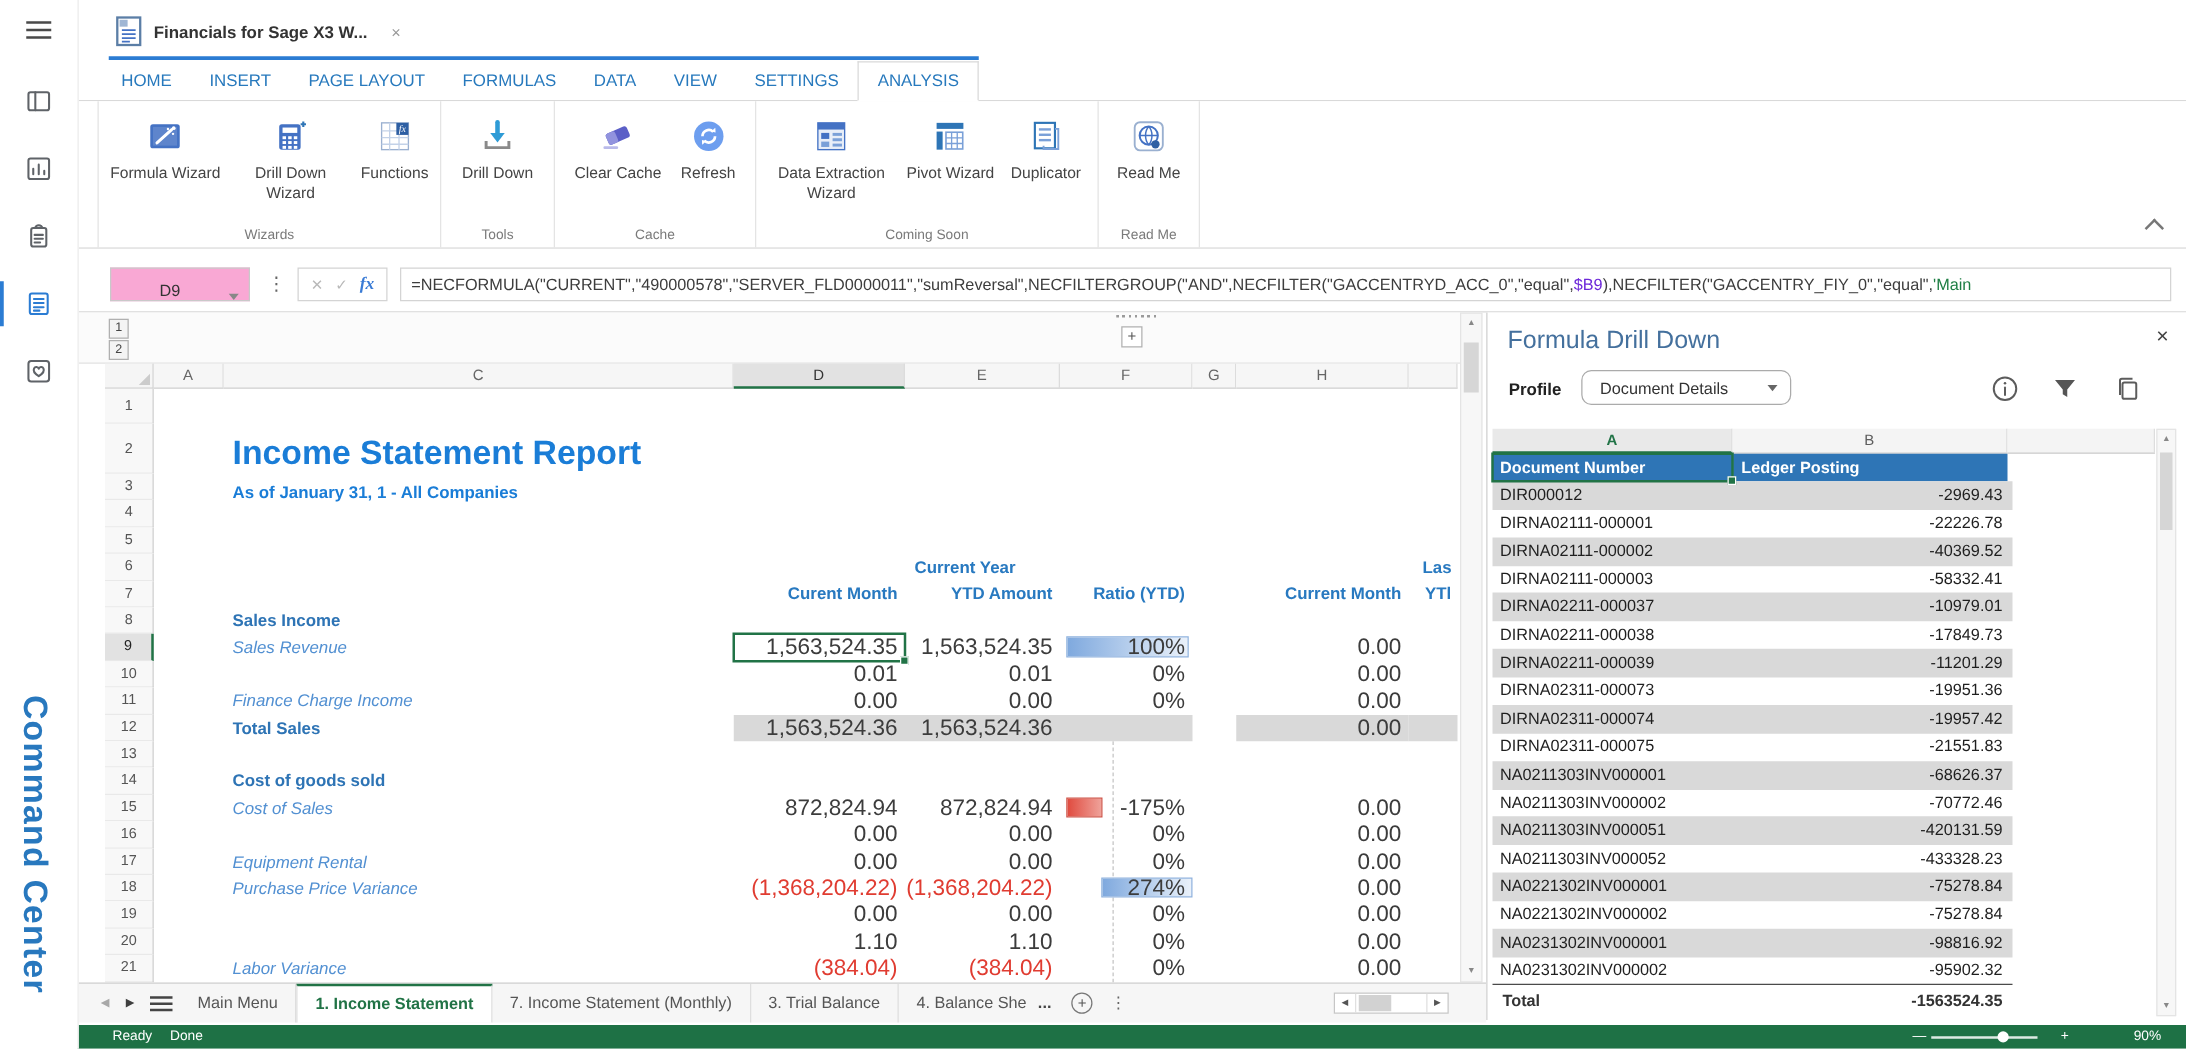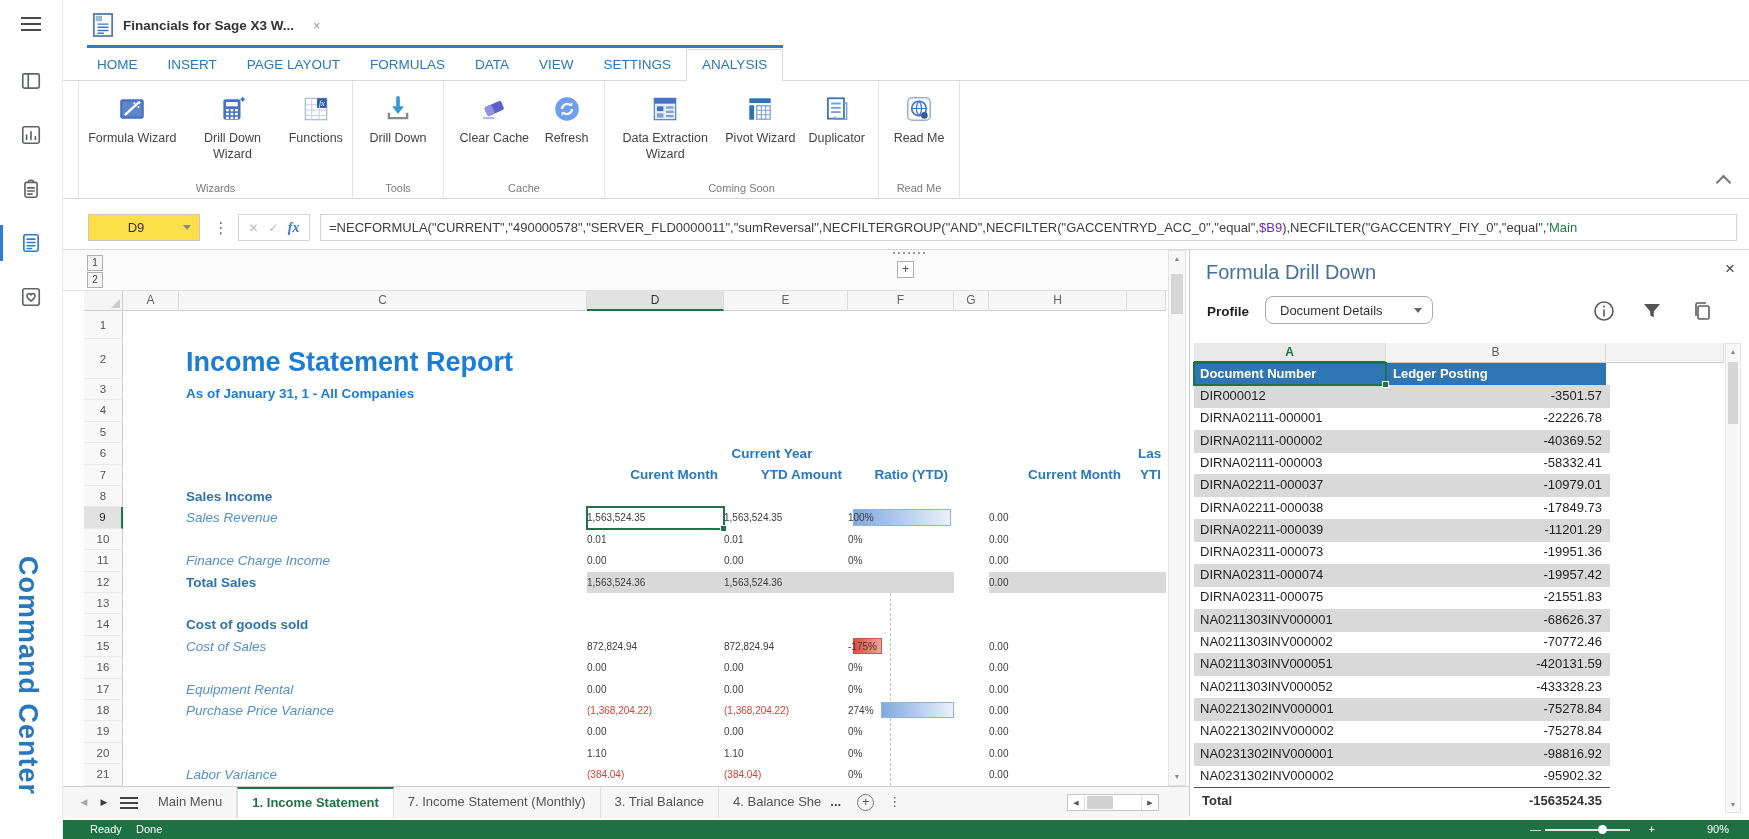--- a/index.html
+++ b/index.html
@@ -33,21 +33,21 @@
   .rgroup.first{border-left:1px solid #e4e4e4}
   .rgroup .btns{display:flex;justify-content:space-evenly;align-items:flex-start;padding-top:13px}
   .rbtn{display:flex;flex-direction:column;align-items:center;gap:6px;max-width:94px;cursor:pointer}
   .rbtn .ric{width:30px;height:30px}
   .rbtn .ric svg{width:30px;height:30px;display:block}
   .rbtn .rlabel{font-size:12.5px;color:#444;text-align:center;line-height:1.3}
   .rgroup .glabel{position:absolute;bottom:4px;left:0;right:0;text-align:center;font-size:11px;color:#7a7a7a}
   .collapse{position:absolute;right:20px;bottom:10px;width:9px;height:9px;border-top:2px solid #777;border-left:2px solid #777;transform:rotate(45deg);cursor:pointer}
   
   .fbar{position:absolute;left:62px;top:199px;right:0;height:51px;background:#fff;border-bottom:1px solid #d8d8d8;box-sizing:border-box}
-  .namebox{position:absolute;left:26px;top:15px;width:112px;height:27px;border:1px solid #c9c9c9;display:flex;align-items:center;box-sizing:border-box;background:#fde047}
+  .namebox{position:absolute;left:26px;top:15px;width:112px;height:27px;border:1px solid #c9c9c9;display:flex;align-items:flex-end;box-sizing:border-box;background:#f9a8d4}
   .namebox .ref{flex:1;text-align:center;font-size:13px;color:#333}
   .caret-down{width:0;height:0;border-left:4px solid transparent;border-right:4px solid transparent;border-top:5px solid #888;margin-right:8px}
   .kebab{position:absolute;left:150px;top:15px;width:18px;height:27px;color:#666;text-align:center}
   .kebab::before{content:"\22EE";font-size:15px;line-height:27px}
   .fxbox{position:absolute;left:176px;top:15px;width:72px;height:27px;border:1px solid #d4d4d4;display:flex;align-items:center;justify-content:space-evenly;box-sizing:border-box;background:#fff}
   .fxbox .fxx,.fxbox .fxck{color:#b9b9b9;font-size:12px}
   .fxbox .fx{color:#3a7bd5;font-style:italic;font-weight:700;font-size:14px;font-family:"Liberation Serif",serif}
   .ffield{position:absolute;left:258px;top:15px;right:12px;height:27px;border:1px solid #d4d4d4;box-sizing:border-box;
           display:flex;align-items:center;padding:0 8px;font-size:13px;color:#3d3d3d;white-space:nowrap;overflow:hidden;background:#fff}
   .ffield .fref{color:#6d28d9}
@@ -65,21 +65,21 @@
   .clh.sel{background:#e2e2e2;border-bottom:2px solid #217346;color:#333}
   .rh{position:absolute;left:84px;width:39px;background:#f8f8f8;border-right:1px solid #cfcfcf;border-bottom:1px solid #e9e9e9;
       box-sizing:border-box;font-size:11.5px;color:#555;text-align:center;cursor:pointer}
   .rh.sel{background:#e2e2e2;border-right:2px solid #217346;color:#222}
   .stitle{position:absolute;left:186px;top:347px;font-size:27px;font-weight:700;color:#1a7dd7;white-space:nowrap;z-index:1}
   .ssub{position:absolute;left:186px;top:386px;font-size:13.5px;font-weight:700;color:#1a7dd7;white-space:nowrap;z-index:1}
   .chdr{font-size:13.5px;font-weight:700;color:#2879c0;white-space:nowrap;z-index:1;position:absolute}
   .lab{position:absolute;left:186px;width:398px;font-size:13.5px;white-space:nowrap;z-index:1;overflow:hidden}
   .lab.section,.lab.total{font-weight:700;color:#2e74b5}
   .lab.item{font-style:italic;color:#5290d2}
-  .cv{position:absolute;box-sizing:border-box;font-size:10px;color:#3c3c3c;padding-right:6px;z-index:1;cursor:cell}
+  .cv{position:absolute;box-sizing:border-box;font-size:18px;color:#3c3c3c;text-align:right;padding-right:6px;z-index:1;cursor:cell}
   .cv.fill{background:#d9d9d9}
   .cv.neg{color:#e03c31}
   .cv .t{position:relative;z-index:2}
   .cellbar{position:absolute;top:2px;bottom:3px;z-index:0}
   .bar-blue{background:linear-gradient(90deg,#7fa9de 0%,#eaf1fa 100%);border:1px solid #8fb2de}
   .bar-red{background:linear-gradient(90deg,#e04b3f 0%,#efa29a 100%);border:1px solid #cf5448}
   .selbox{position:absolute;border:2px solid #217346;z-index:3;pointer-events:none;box-sizing:border-box}
   .selbox::after{content:"";position:absolute;right:-4px;bottom:-4px;width:5px;height:5px;background:#217346;border:1px solid #fff}
   .pbreak{position:absolute;left:890px;top:593px;height:193px;border-left:1px dashed #c4c4c4;z-index:0}
   .vscroll{position:absolute;left:1168px;top:250px;width:18px;height:536px;background:#f7f7f7;border:1px solid #e4e4e4;box-sizing:border-box}
@@ -537,21 +537,21 @@
         </svg>
     </div>
     <div id="panel-table">
         <div class="plh sel" style="position: absolute; left: 4px; top: 93px; width: 192px; height: 20px;">A</div>
         <div class="plh" style="position: absolute; left: 196px; top: 93px; width: 220px; height: 20px;">B</div>
         <div class="plh" style="position: absolute; left: 416px; top: 93px; width: 118px; height: 20px;"></div>
         <div class="phdr" style="position: absolute; left: 4px; top: 113px; width: 192px; height: 22px;">Document Number</div>
         <div class="phdr bdiv" style="position: absolute; left: 196px; top: 113px; width: 220px; height: 22px;">Ledger Posting</div>
         <div class="prow stripe" style="position: absolute; left: 4px; top: 135px; width: 416px; height: 23px;">
           <div class="pdc">DIR000012</div>
-          <div class="pvc">-3501.57</div>
+          <div class="pvc">-2969.43</div>
         </div>
         <div class="prow" style="position: absolute; left: 4px; top: 157px; width: 416px; height: 23px;">
           <div class="pdc">DIRNA02111-000001</div>
           <div class="pvc">-22226.78</div>
         </div>
         <div class="prow stripe" style="position: absolute; left: 4px; top: 180px; width: 416px; height: 23px;">
           <div class="pdc">DIRNA02111-000002</div>
           <div class="pvc">-40369.52</div>
         </div>
         <div class="prow" style="position: absolute; left: 4px; top: 202px; width: 416px; height: 23px;">

